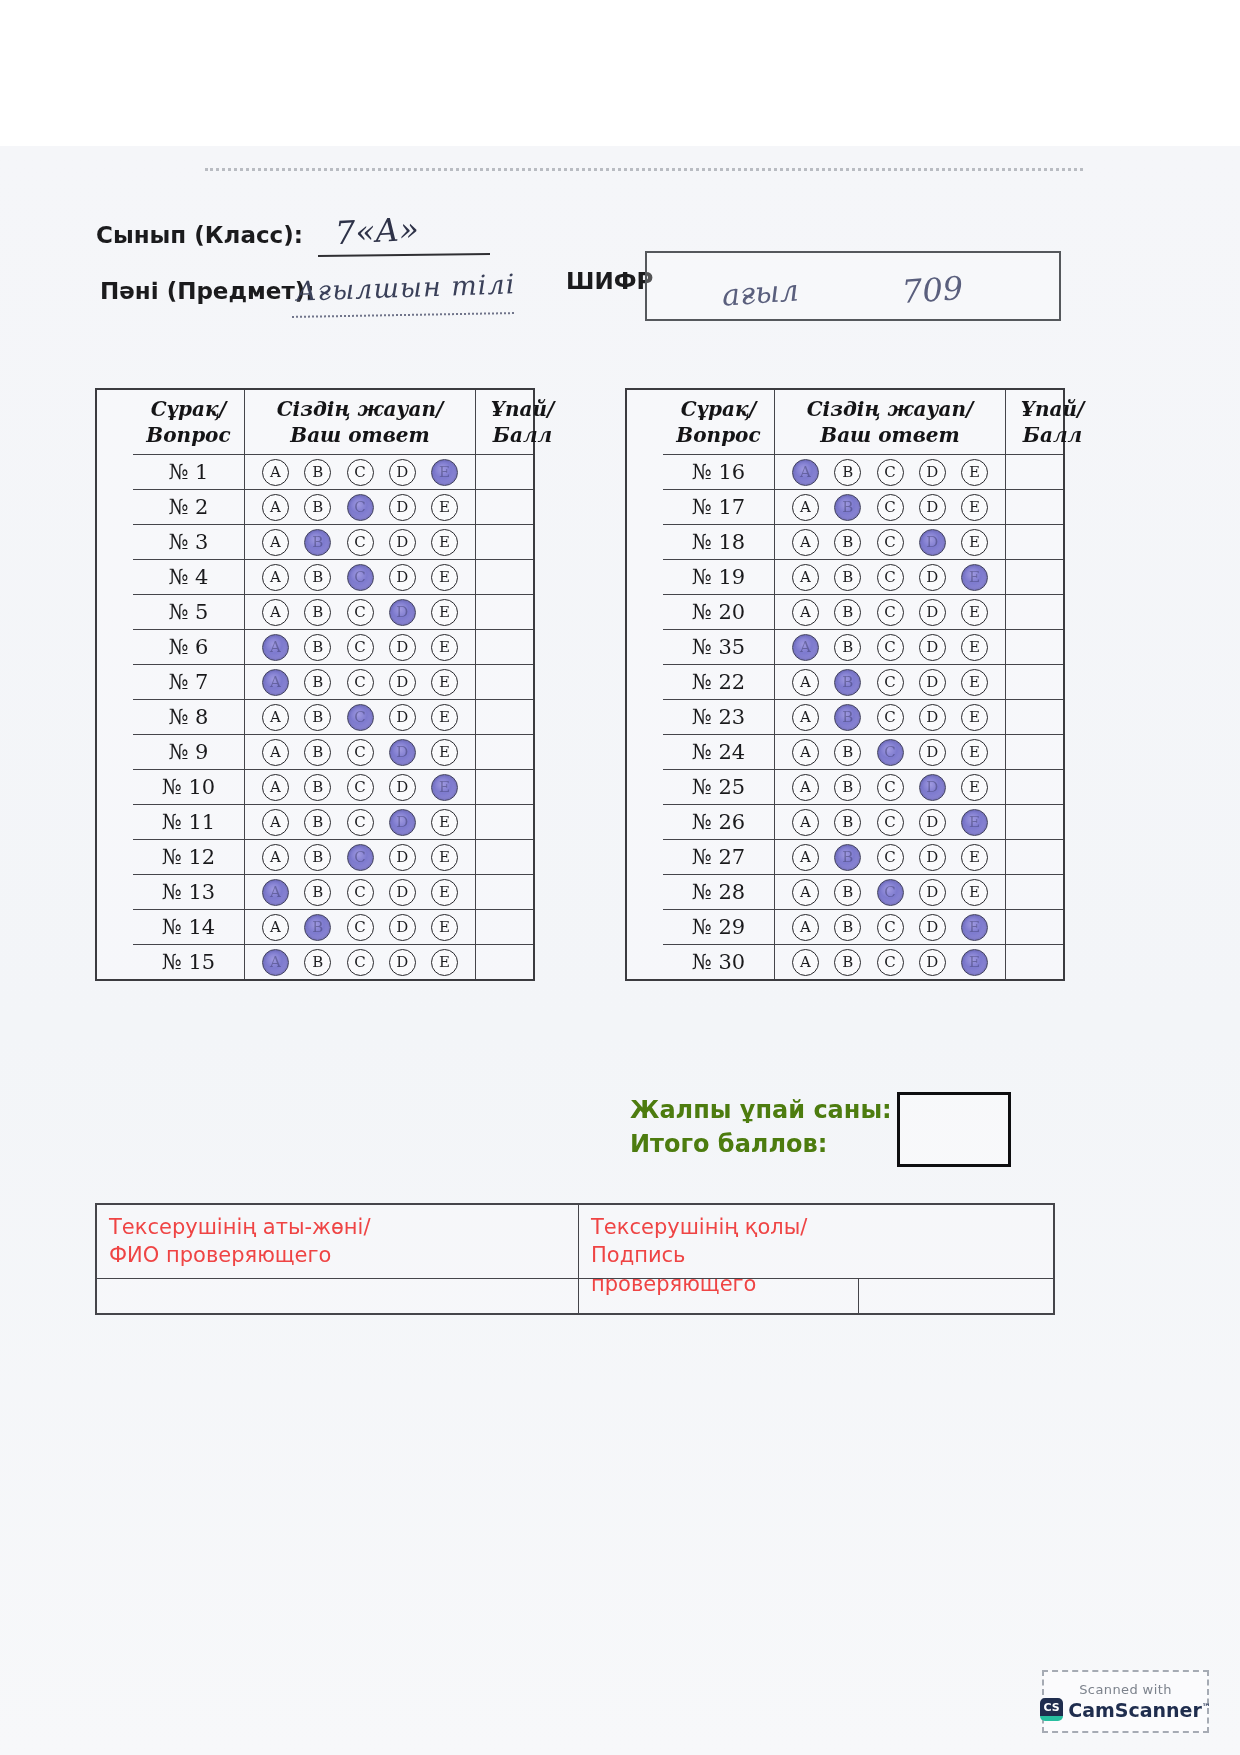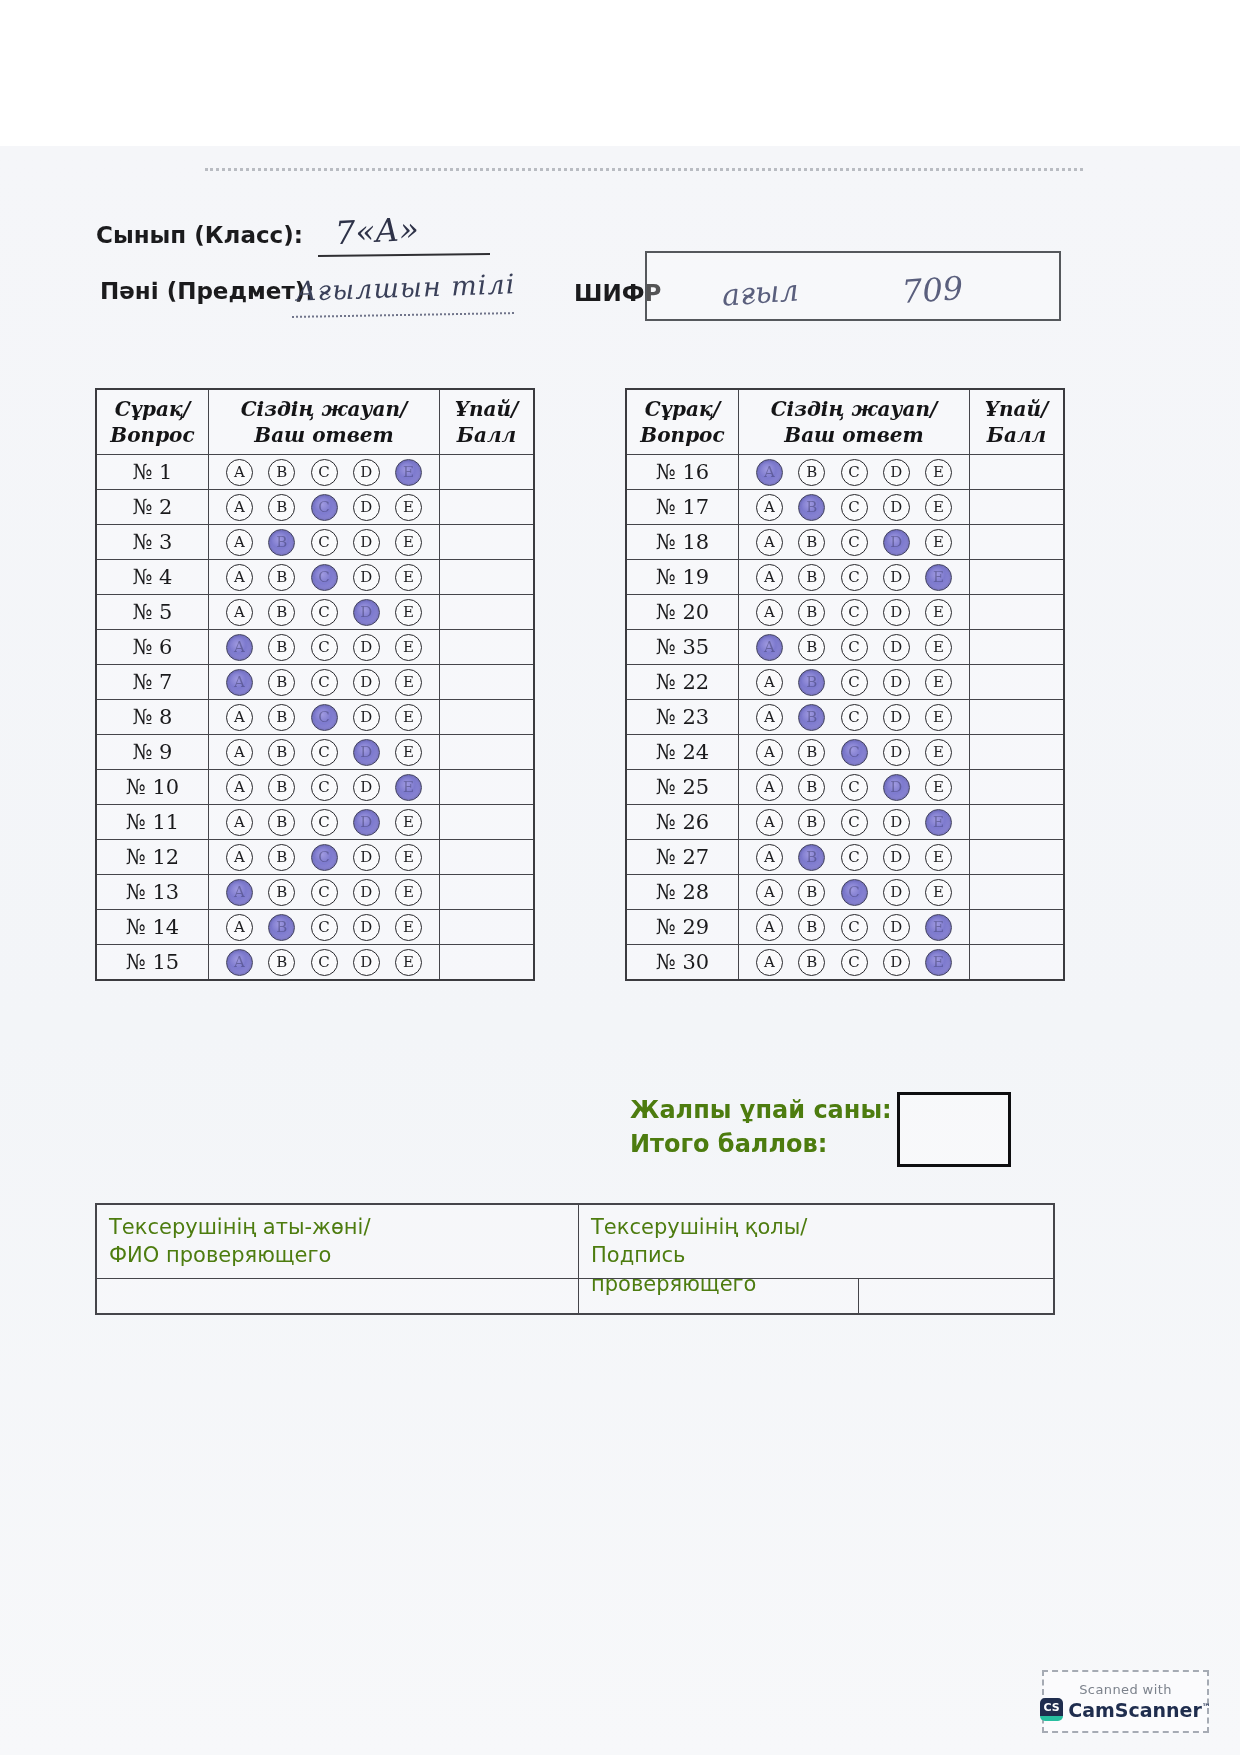--- a/index.html
+++ b/index.html
@@ -28,21 +28,21 @@
   .class-line{position:absolute;left:318px;top:254px;width:172px;border-top:2.5px solid #2f2f33;transform:rotate(-0.6deg);}
   .subject-line{position:absolute;left:292px;top:314px;width:222px;border-top:2px dotted #70748a;transform:rotate(-1deg);}
   .cipher-box{
     position:absolute;left:645px;top:251px;width:416px;height:70px;
     border:2px solid #55585c;background:rgba(255,255,255,0.25);
   }
   
   .atable{
     position:absolute;width:440px;border:2.2px solid #3b3b3f;background:rgba(255,255,255,0.25);
   }
-  .arow{display:grid;grid-template-columns:112px 231px 93px;border-top:1.6px solid #45454a;}
+  .arow{display:grid;grid-template-columns:112px 231px 93px;border-top:1.6px solid #45454a;margin-left:36px;}
   .arow:first-child{border-top:none;}
   .acell{border-right:1.6px solid #45454a;display:flex;align-items:center;justify-content:center;}
   .acell:last-child{border-right:none;}
   .ahead{height:64px;}
   .hcell{flex-direction:column;font-family:"DejaVu Serif",serif;font-weight:bold;font-style:italic;font-size:20px;color:#141416;line-height:1.3;}
   .arow.body{height:35px;}
   .qcell{font-family:"DejaVu Serif",serif;font-size:21px;color:#1a1a1c;}
   .abcell{justify-content:space-between;padding:0 17px;}
   .bubble{
     width:27px;height:27px;border:1.7px solid #27272b;border-radius:50%;
@@ -56,21 +56,21 @@
     box-shadow:inset 0 0 3px rgba(60,60,120,0.55);
   }
   
   .total-lbl{position:absolute;font-weight:bold;font-size:24px;color:#4d7c0f;font-family:"DejaVu Sans",sans-serif;}
   .score-box{position:absolute;left:897px;top:1092px;width:114px;height:75px;border:3.5px solid #0e0e10;background:rgba(255,255,255,0.35);}
   
   .ftable{position:absolute;left:95px;top:1203px;width:960px;border:2.2px solid #45454a;background:rgba(255,255,255,0.2);}
   .frow{display:grid;grid-template-columns:482px 280px 194px;}
   .frow.head{height:74px;border-bottom:1.8px solid #45454a;}
   .frow.data{height:34px;}
-  .fcell{border-right:1.7px solid #45454a;padding:8px 12px;font-size:21px;color:#4d7c0f;line-height:1.35;}
+  .fcell{border-right:1.7px solid #45454a;padding:8px 12px;font-size:21px;color:#ef4444;line-height:1.35;}
   .fcell:last-child{border-right:none;}
   .fcell.center{display:flex;align-items:flex-start;justify-content:center;}
   
   .wm{
     position:absolute;left:1042px;top:1670px;width:167px;height:63px;
     border:2px dashed #a6abb4;background:rgba(252,252,253,0.85);
     display:flex;flex-direction:column;align-items:center;justify-content:center;gap:1px;
   }
   .wm-line1{font-size:13px;color:#7c828c;letter-spacing:0.4px;}
   .wm-line2{display:flex;align-items:center;gap:5px;}
@@ -90,21 +90,21 @@
 <div class="top-dots"></div>
 
 <div class="lbl" style="left:84px;top:222px;margin-left:12px;">Сынып (Класс):</div>
 <div class="hand" style="left:335px;top:212px;font-size:32px;transform:rotate(-3deg);color:#2e3248;">7«А»</div>
 <div class="class-line"></div>
 
 <div class="lbl" style="left:100px;top:278px;">Пәні (Предмет):</div>
 <div class="hand" style="left:296px;top:272px;font-size:27px;transform:rotate(-2deg);letter-spacing:1px;">Ағылшын тілі</div>
 <div class="subject-line"></div>
 
-<div class="lbl" style="left:566px;top:280px;margin-left:8px;">ШИФР</div>
+<div class="lbl" style="left:566px;top:268px;">ШИФР</div>
 <div class="cipher-box">
   <span class="hand" style="left:75px;top:22px;font-size:30px;transform:rotate(-4deg);color:#5a5f7d;">ағыл</span>
   <span class="hand" style="left:255px;top:18px;font-size:32px;transform:rotate(-4deg);color:#5a5f7d;">709</span>
 </div>
 
 <div id="left-table" class="atable" style="left:95px;top:388px;">
     <div class="arow ahead">
       <div class="acell hcell">
         <div>Сұрақ/</div>
         <div>Вопрос</div>

